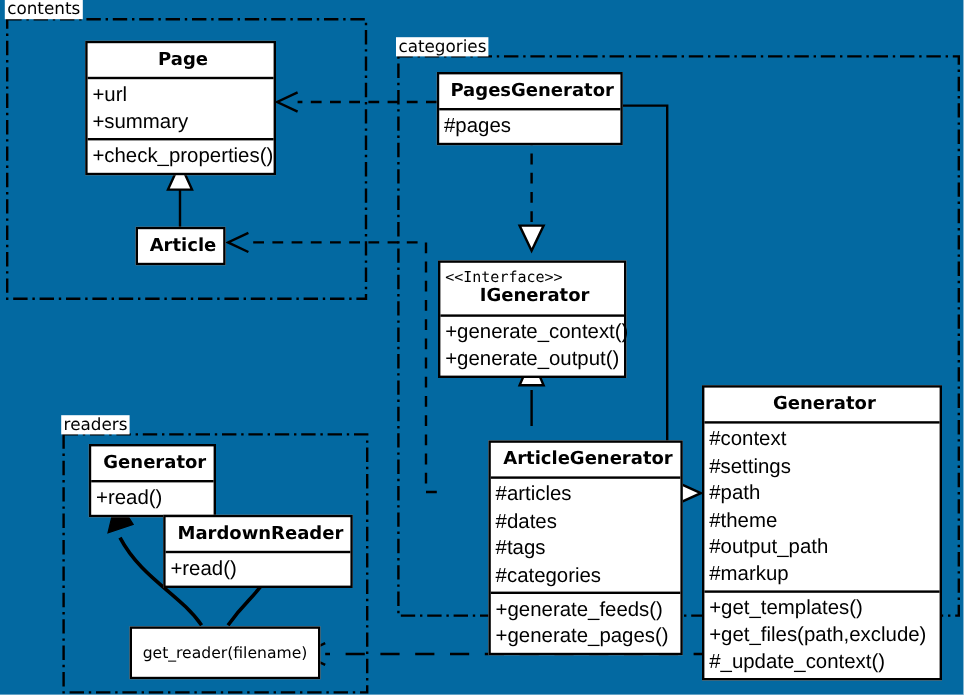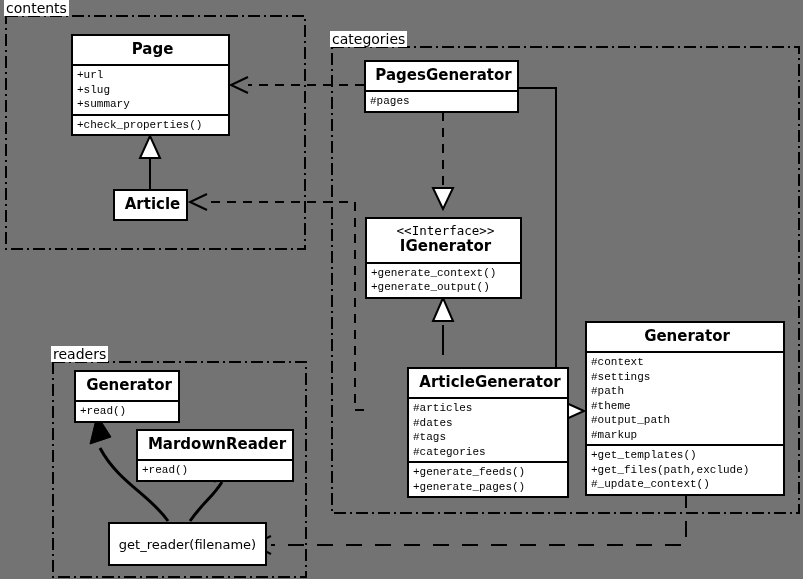--- a/index.html
+++ b/index.html
@@ -4,21 +4,21 @@
 <style>
   html, body {
     margin: 0;
     padding: 0;
     background: #ffffff;
   }
   #canvas {
     position: relative;
     width: 803px;
     height: 579px;
-    background: #737373;
+    background: #0369a1;
     font-family: "DejaVu Sans", sans-serif;
     overflow: hidden;
   }
   #svg-layer {
     position: absolute;
     left: 0;
     top: 0;
     width: 803px;
     height: 579px;
   }
@@ -48,30 +48,30 @@
     text-align: center;
     color: #000;
     padding: 5px 0 6px 4px;
     line-height: 1.15;
     white-space: nowrap;
   }
   .uml-stereo {
     font-family: "DejaVu Sans Mono", monospace;
     font-weight: normal;
     font-size: 12.5px;
-    text-align: center;
+    text-align: left;
     display: block;
     letter-spacing: 0;
   }
   .uml-sep {
     border-top: 2px solid #000;
   }
   .uml-section {
-    font-family: Liberation Mono, monospace;
-    font-size: 11px;
+    font-family: Liberation Sans, sans-serif;
+    font-size: 17px;
     color: #000;
     padding: 2px 2px 2px 4px;
     line-height: 1.32;
     white-space: nowrap;
   }
   .uml-section div { white-space: nowrap; }
   .plain-box {
     position: absolute;
     box-sizing: border-box;
     background: #ffffff;
@@ -157,21 +157,20 @@
   </svg>
 
   <div class="pkg-label" style="left:4px; top:0px;">contents</div>
   <div class="pkg-label" style="left:330px; top:31px;">categories</div>
   <div class="pkg-label" style="left:51px; top:346px;">readers</div>
 
   <div class="uml-box" style="left:71px; top:34px; width:159px;">
     <div class="uml-name">Page</div>
     <div class="uml-sep uml-section">
       <div>+url</div>
-      <div>+slug</div>
       <div>+summary</div>
     </div>
     <div class="uml-sep uml-section">
       <div>+check_properties()</div>
     </div>
   </div>
 
   <div class="uml-box" style="left:113px; top:189px; width:75px;">
     <div class="uml-name">Article</div>
   </div>

